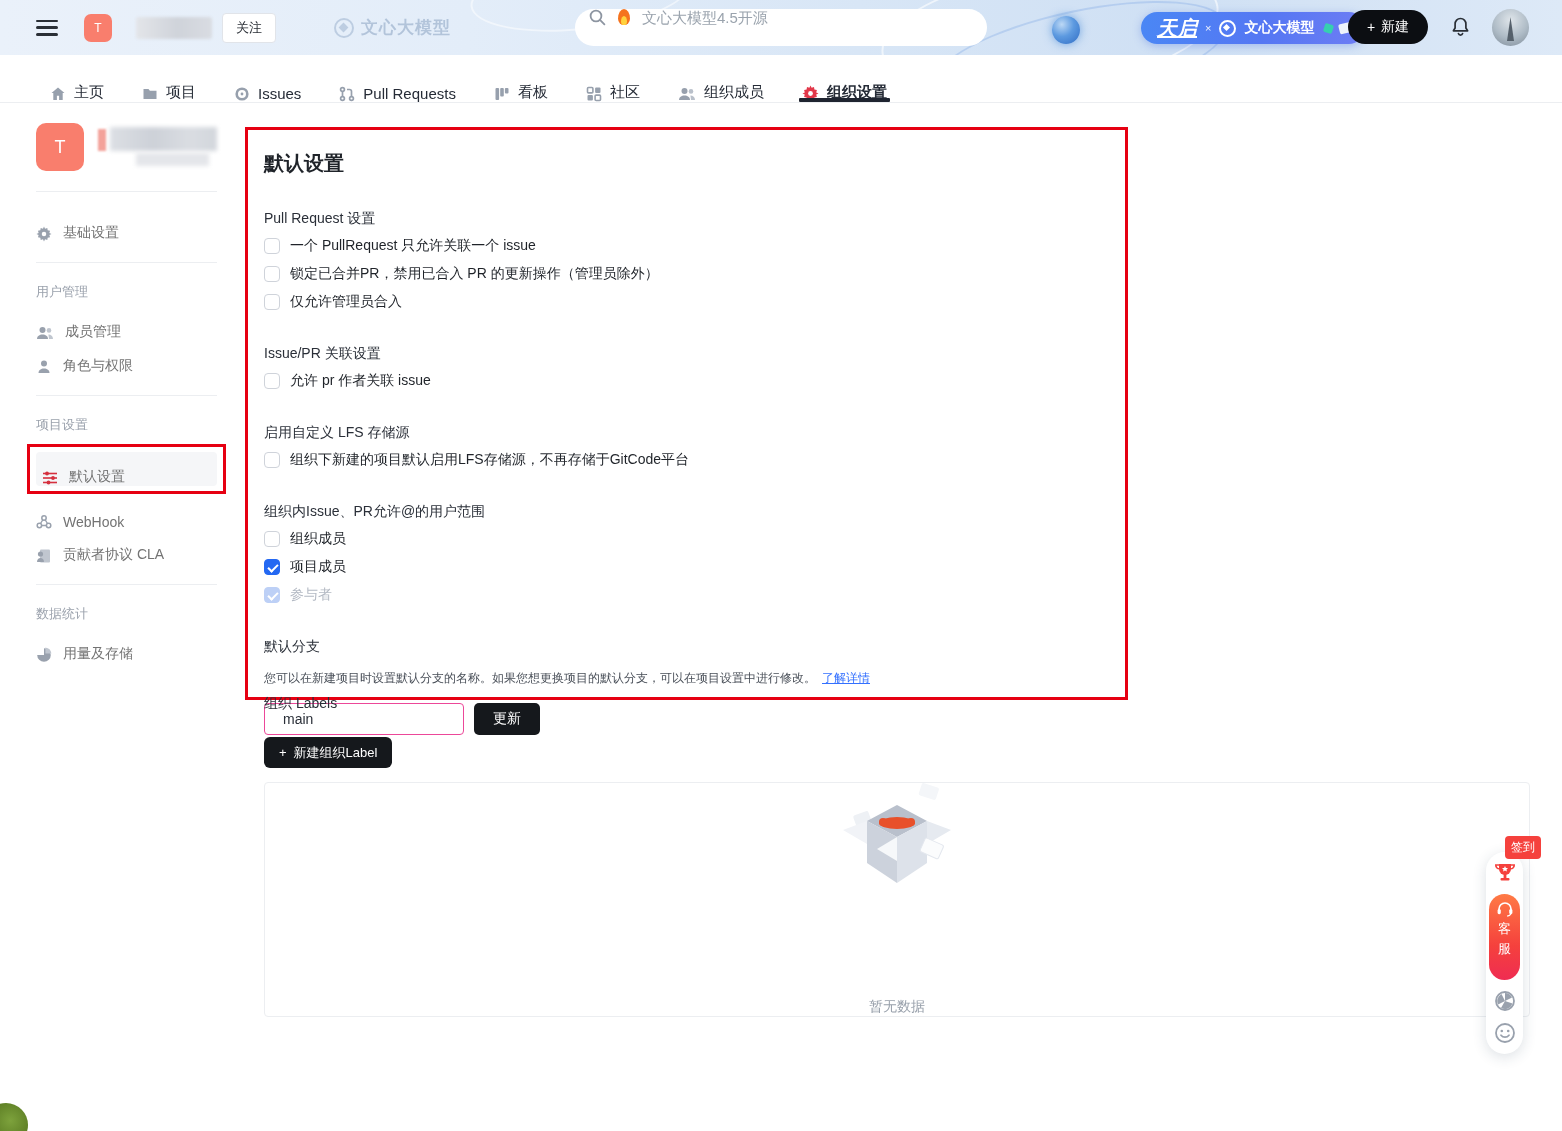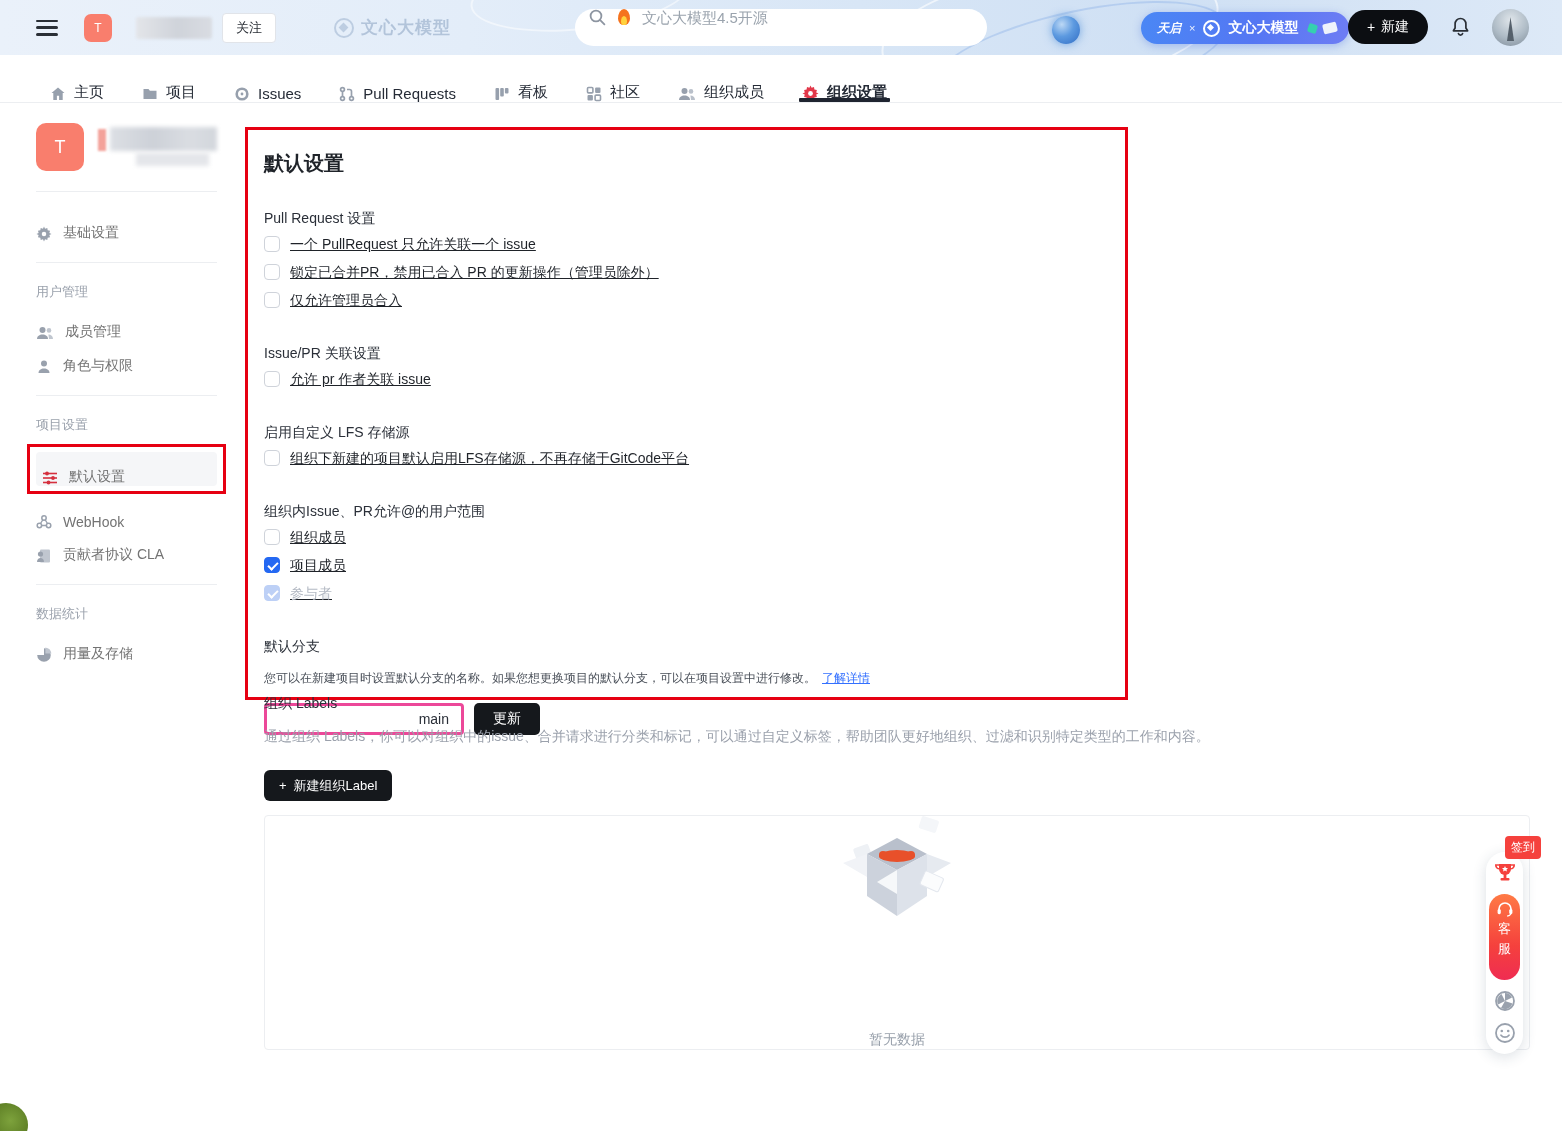--- a/index.html
+++ b/index.html
@@ -27,21 +27,21 @@
   .brand{margin-left:58px;display:flex;align-items:center;gap:7px;opacity:.55;}
   .brand-icon{width:20px;height:20px;border-radius:50%;border:2.5px solid #9db3cf;position:relative;}
   .brand-icon::after{content:'';position:absolute;left:4px;top:4px;width:7px;height:7px;background:#9db3cf;transform:rotate(45deg);}
   .brand-text{font-size:17px;font-weight:bold;color:#8ba3c2;letter-spacing:1px;}
   .search-pill{position:absolute;left:575px;top:9px;width:412px;height:37px;background:#fff;border-radius:19px;display:flex;padding:0 14px;gap:10px;z-index:3;}
   .flame{width:16px;height:20px;position:relative;}
   .flame::before{content:'';position:absolute;left:2px;top:0;width:12px;height:16px;background:#f5731e;border-radius:50% 50% 50% 50%/60% 60% 40% 40%;}
   .flame::after{content:'';position:absolute;left:5px;top:7px;width:6px;height:9px;background:#ffd23e;border-radius:50% 50% 50% 50%/60% 60% 40% 40%;}
   .search-text{font-size:15px;color:#9aa3ad;}
   .promo{position:absolute;left:1141px;top:12px;height:32px;border-radius:16px;background:linear-gradient(100deg,#4a87f5 0%,#5577f3 55%,#6e7df4 100%);display:flex;align-items:center;padding:0 12px 0 16px;gap:8px;color:#fff;z-index:3;box-shadow:0 2px 8px rgba(70,110,220,.35);}
-  .promo-left{font-size:12px;font-weight:bold;font-style:italic;}
+  .promo-left{font-size:20px;font-weight:bold;font-style:italic;text-decoration:underline;}
   .promo-x{font-size:11px;opacity:.9;}
   .promo-shield{width:17px;height:17px;border-radius:50%;border:2px solid #fff;position:relative;}
   .promo-shield::after{content:'';position:absolute;left:3px;top:3px;width:5px;height:5px;background:#fff;transform:rotate(45deg);}
   .promo-right{font-size:14px;font-weight:bold;}
   .promo-cube{width:9px;height:9px;background:#35d0b0;transform:rotate(18deg);border-radius:2px;margin-left:2px;}
   .promo-card{width:14px;height:10px;background:#eef3fb;border-radius:2px;transform:rotate(-14deg);margin-left:-2px;}
   .new-btn{position:absolute;left:1348px;top:10px;width:80px;height:34px;border-radius:17px;background:#0c0e12;color:#fff;font-size:14px;display:flex;align-items:center;justify-content:center;gap:6px;cursor:pointer;z-index:3;border:none;}
   .bell{position:absolute;left:1450px;top:16px;z-index:3;cursor:pointer;}
   .user-avatar{position:absolute;left:1492px;top:9px;width:37px;height:37px;border-radius:50%;background:radial-gradient(circle at 50% 30%,#dfe5ea 0%,#aebbc6 55%,#7e8b98 100%);overflow:hidden;z-index:3;cursor:pointer;}
   .user-avatar::after{content:'';position:absolute;left:15px;top:8px;width:7px;height:24px;background:#55606b;clip-path:polygon(50% 0,100% 100%,0 100%);}
@@ -65,31 +65,31 @@
   .side-item{display:flex;align-items:flex-end;gap:11px;font-size:14px;color:#737373;height:30px;margin:4px 0;cursor:pointer;border-radius:4px;}
   .side-item svg{flex:none;}
   .side-label{font-size:13px;color:#9aa1ac;margin:14px 0 10px;}
   .red-frame{border:3px solid var(--ann);margin:6px -9px;padding:5px 6px;}
   .side-item.active{background:#f5f6f8;height:34px;padding-left:6px;margin:0;}
 
   
   .main-panel{position:absolute;left:245px;top:127px;width:883px;height:573px;border:3px solid var(--ann);padding:12px 16px;}
   .main-title{font-size:20px;font-weight:bold;margin-top:8px;}
   .sec-title{font-size:14px;color:#2a2f38;margin-top:33px;}
-  .opt{display:flex;align-items:flex-start;gap:10px;margin-top:8px;font-size:14px;height:20px;text-decoration:underline;}
+  .opt{display:flex;align-items:center;gap:10px;margin-top:8px;font-size:14px;height:20px;}
   .opt:first-of-type{margin-top:12px;}
   .cb{width:16px;height:16px;border:1px solid #cfd3da;border-radius:4px;background:#fff;position:relative;flex:none;cursor:pointer;}
   .opt.checked .cb{background:var(--blue);border-color:var(--blue);}
   .opt.checked .cb::after{content:'';position:absolute;left:5px;top:2px;width:4px;height:8px;border:solid #fff;border-width:0 2px 2px 0;transform:rotate(45deg);}
   .opt.disabled .cb{background:#bdd0f6;border-color:#bdd0f6;}
   .opt.disabled .opt-label{color:var(--lightgrey);}
   .branch-desc{font-size:12px;color:#494f58;margin-top:14px;}
   .branch-desc a{color:var(--link);text-decoration:underline;cursor:pointer;margin-left:6px;}
   .branch-row{display:flex;align-items:center;gap:10px;margin-top:16px;}
-  .branch-input{width:200px;height:32px;border:3px solid #ec4899;border-radius:4px;padding:0 12px;font-size:14px;color:#2a2f38;font-family:inherit;text-align:right;}
+  .branch-input{width:200px;height:32px;border:1px solid #ec4899;border-radius:4px;padding:0 18px;font-size:14px;color:#2a2f38;font-family:inherit;}
   .update-btn{width:66px;height:32px;background:#15181c;color:#fff;border:none;border-radius:5px;font-size:14px;cursor:pointer;font-family:inherit;}
 
   
   .labels-wrap{position:absolute;left:264px;top:695px;width:1266px;}
   .labels-title{font-size:14px;color:#2a2f38;}
   .labels-desc{font-size:14px;color:#9ba1ac;margin-top:15px;}
   .new-label-btn{margin-top:24px;height:31px;background:#15181c;color:#fff;border:none;border-radius:6px;font-size:13px;padding:0 15px;display:inline-flex;align-items:center;gap:7px;cursor:pointer;font-family:inherit;}
   .empty-box{margin-top:14px;height:235px;border:1px solid #eceef1;border-radius:4px;display:flex;flex-direction:column;align-items:center;justify-content:space-between;gap:22px;}
   .empty-text{font-size:14px;color:#98a0ab;}
 
@@ -348,21 +348,20 @@
     <span>您可以在新建项目时设置默认分支的名称。如果您想更换项目的默认分支，可以在项目设置中进行修改。</span><a>了解详情</a>
   </div>
   <div class="branch-row">
     <input class="branch-input" value="main" style="">
     <button class="update-btn">更新</button>
   </div>
 </main>
 
 <section class="labels-wrap">
   <div class="labels-title">组织 Labels</div>
-  <div class="labels-desc">通过组织 Labels，你可以对组织中的issue、合并请求进行分类和标记，可以通过自定义标签，帮助团队更好地组织、过滤和识别特定类型的工作和内容。</div>
   <button class="new-label-btn">
     <span>+</span>
     <span>新建组织Label</span>
   </button>
   <div class="empty-box">
     <svg width="122" height="106" viewBox="0 0 122 106">
       <rect x="84" y="2" width="18" height="13" rx="2" fill="#f4f6f9" transform="rotate(18 93 8)"></rect>
       <rect x="18" y="30" width="16" height="11" rx="2" fill="#eef1f5" transform="rotate(-20 26 35)"></rect>
       <polygon points="31,38 61,22 91,38 61,54" fill="#b9c0cc"></polygon>
       <ellipse cx="61" cy="40" rx="18" ry="6" fill="#e8502a"></ellipse>

